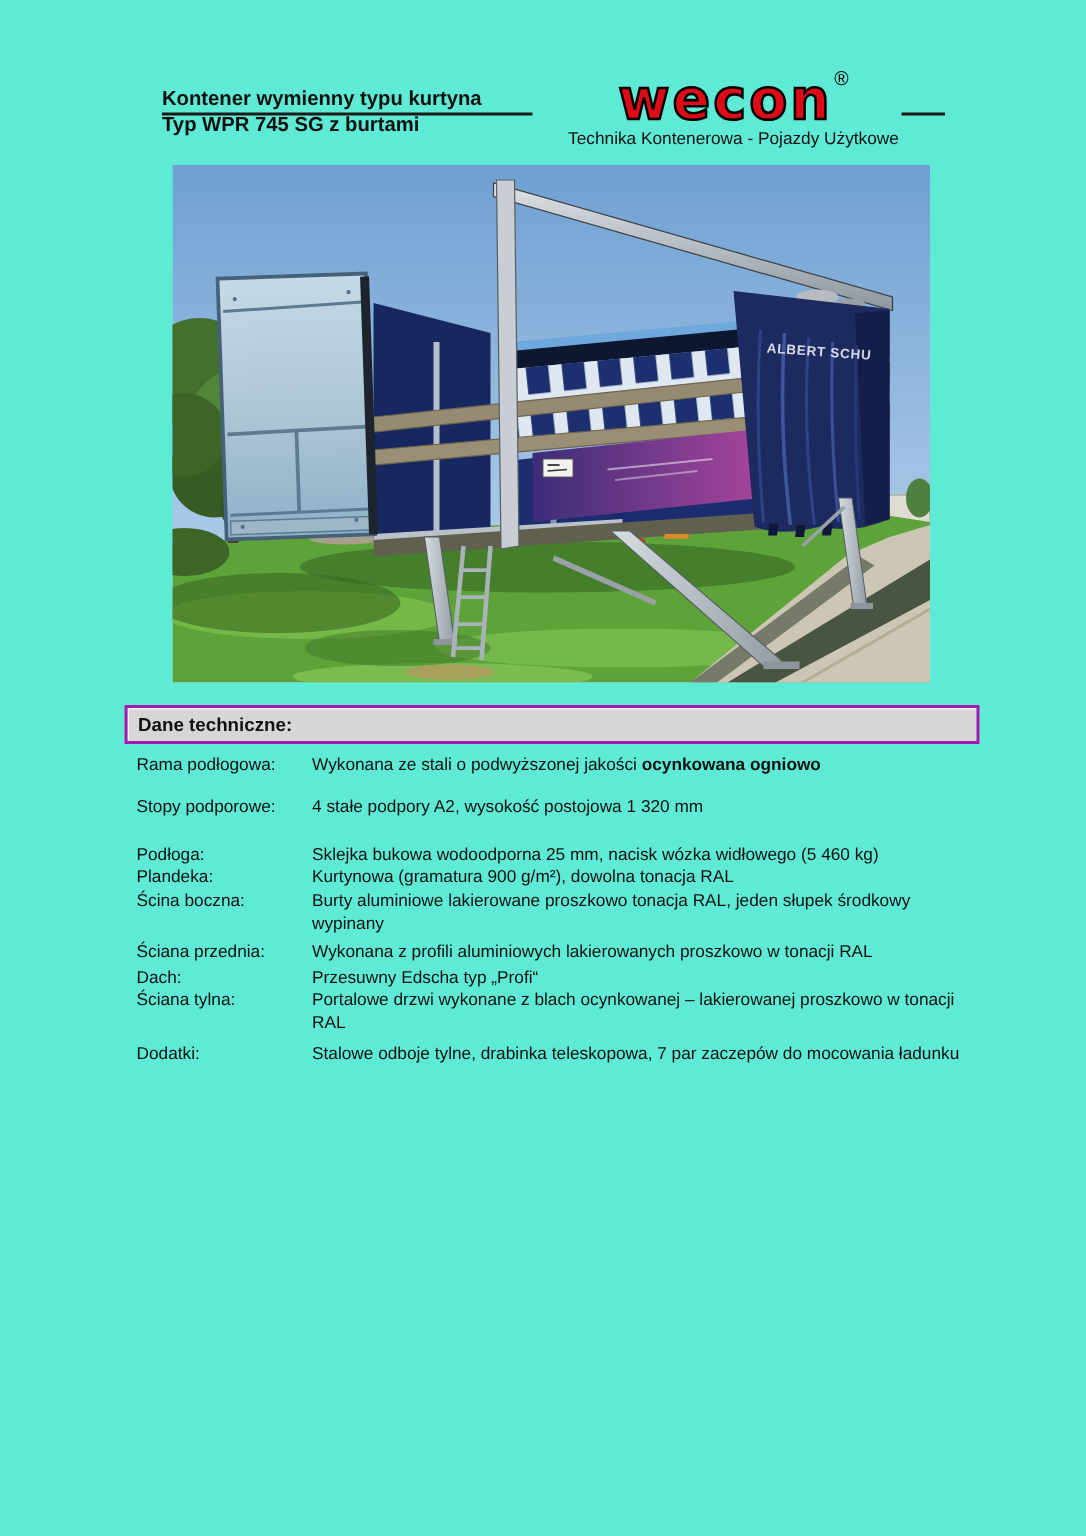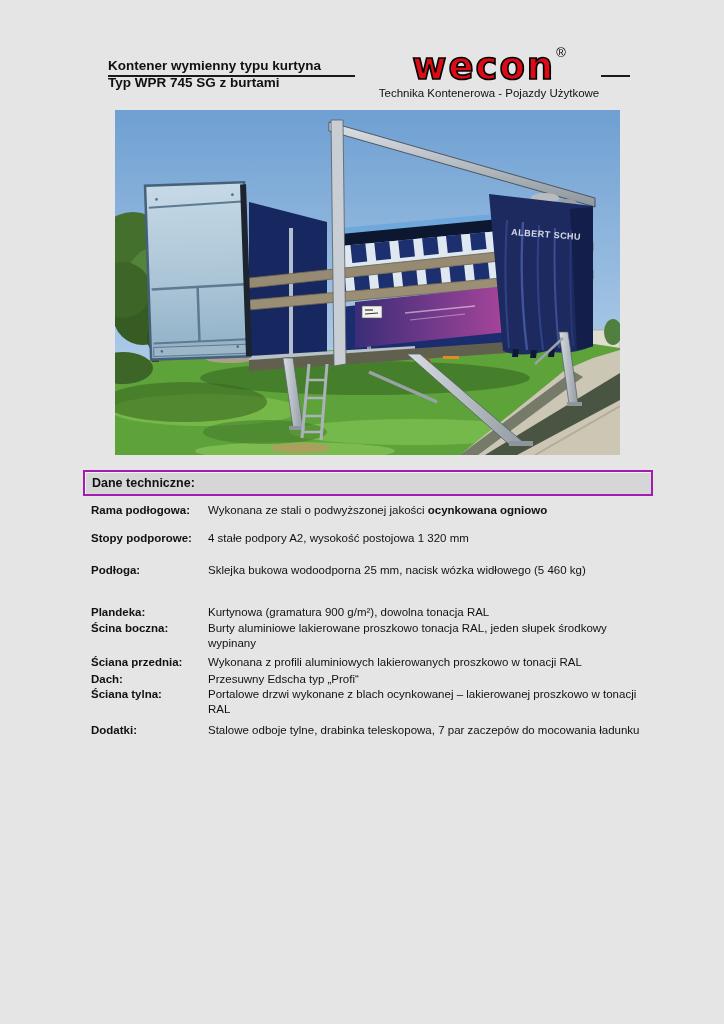--- a/index.html
+++ b/index.html
@@ -1,19 +1,19 @@
 <!DOCTYPE html>
 <html><head>
 <meta charset="utf-8">
 <style>
   * { margin:0; padding:0; box-sizing:border-box; }
   html,body { background:#888; }
   .page {
     position:relative; width:724px; height:1024px; margin:0 auto;
-    background:#e5e5e5; overflow:hidden;
+    background:#5eead4; overflow:hidden;
     font-family:"Liberation Sans", sans-serif; color:#111;
   }
   
   .title-block { position:absolute; left:108px; top:57px; font-size:13.5px; font-weight:bold; line-height:17px; white-space:nowrap; }
   .rule-left  { position:absolute; left:108px; top:75px; width:247px; height:2px; background:#1a1a1a; }
   .rule-right { position:absolute; left:601px; top:75px; width:29px;  height:2px; background:#1a1a1a; }
   .logo-block { position:absolute; left:378px; top:34px; width:222px; text-align:center; }
   .logo-word {
     font-family:"DejaVu Sans", sans-serif; font-weight:bold; font-size:37px; line-height:38px;
     color:#dd0b16; letter-spacing:2px; -webkit-text-stroke:1.7px #000;
@@ -29,24 +29,24 @@
     position:absolute; left:83px; top:470px; width:570px; height:26px;
     background:#d6d6d6; border:2px solid #a21caf;
     box-shadow: inset 1px 1px 0 #f4f4f4;
     display:flex; align-items:center; padding-left:7px;
     font-size:12.5px; font-weight:bold;
   }
   
   .spec-table { position:absolute; left:91px; top:503px; width:562px; font-size:11.5px; line-height:15px; }
   .spec-row { display:flex; align-items:flex-start; }
   .spec-row.center { align-items:center; }
-  .spec-label { width:117px; flex:0 0 117px; font-weight:bold; }
+  .spec-label { width:117px; flex:0 0 117px; font-weight:normal; }
   .spec-value { width:444px; flex:0 0 444px; }
   .b { font-weight:bold; }
-  .mb13{margin-bottom:13px}.mb17{margin-bottom:17px}.mb12{margin-bottom:27px}
+  .mb13{margin-bottom:13px}.mb17{margin-bottom:17px}.mb12{margin-bottom:0}
   .mb1{margin-bottom:1px}.mb4{margin-bottom:4px}.mb2{margin-bottom:2px}.mb6{margin-bottom:6px}.mb0{margin-bottom:0}
 </style>
 </head>
 <body>
 
 <div class="page">
 
   <div class="title-block">
     <div>Kontener wymienny typu kurtyna</div>
     <div>Typ WPR 745 SG z burtami</div>

